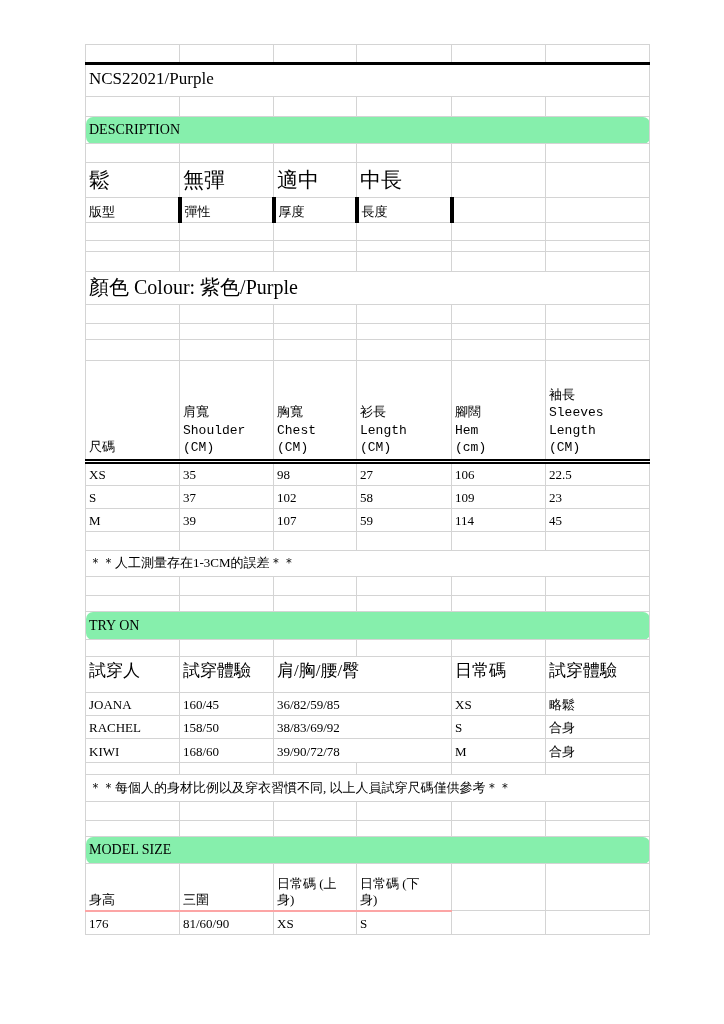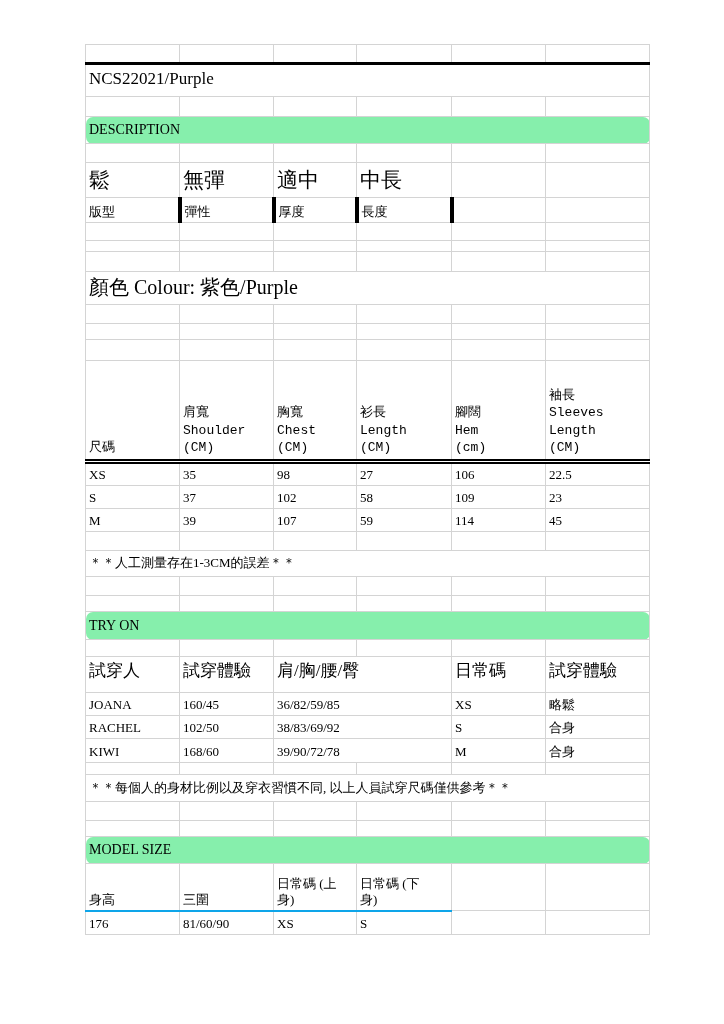--- a/index.html
+++ b/index.html
@@ -67,21 +67,21 @@
   }
   td.tryon-h {
     font-size: 17px;
     padding-bottom: 10px;
   }
   td.wrap {
     white-space: pre-line;
   }
   td.bl4 { border-left: 4px solid #000; }
   td.br4 { border-right: 4px solid #000; }
-  td.bb2 { border-bottom: 2px solid #0ea5e9; }
+  td.bb2 { border-bottom: 2px solid #fca5a5; }
 </style>
 </head>
 <body>
 
 <div class="page">
   <table class="sheet">
     <colgroup>
       <col style="width:94px">
         <col style="width:94px">
         <col style="width:83px">
@@ -300,21 +300,21 @@
 
     <tr style="height:23px">
       <td>JOANA</td>
       <td>160/45</td>
       <td colspan="2">36/82/59/85</td>
       <td>XS</td>
       <td>略鬆</td>
     </tr>
     <tr style="height:23px">
       <td>RACHEL</td>
-      <td>102/50</td>
+      <td>158/50</td>
       <td colspan="2">38/83/69/92</td>
       <td>S</td>
       <td>合身</td>
     </tr>
     <tr style="height:24px">
       <td>KIWI</td>
       <td>168/60</td>
       <td colspan="2">39/90/72/78</td>
       <td>M</td>
       <td>合身</td>

